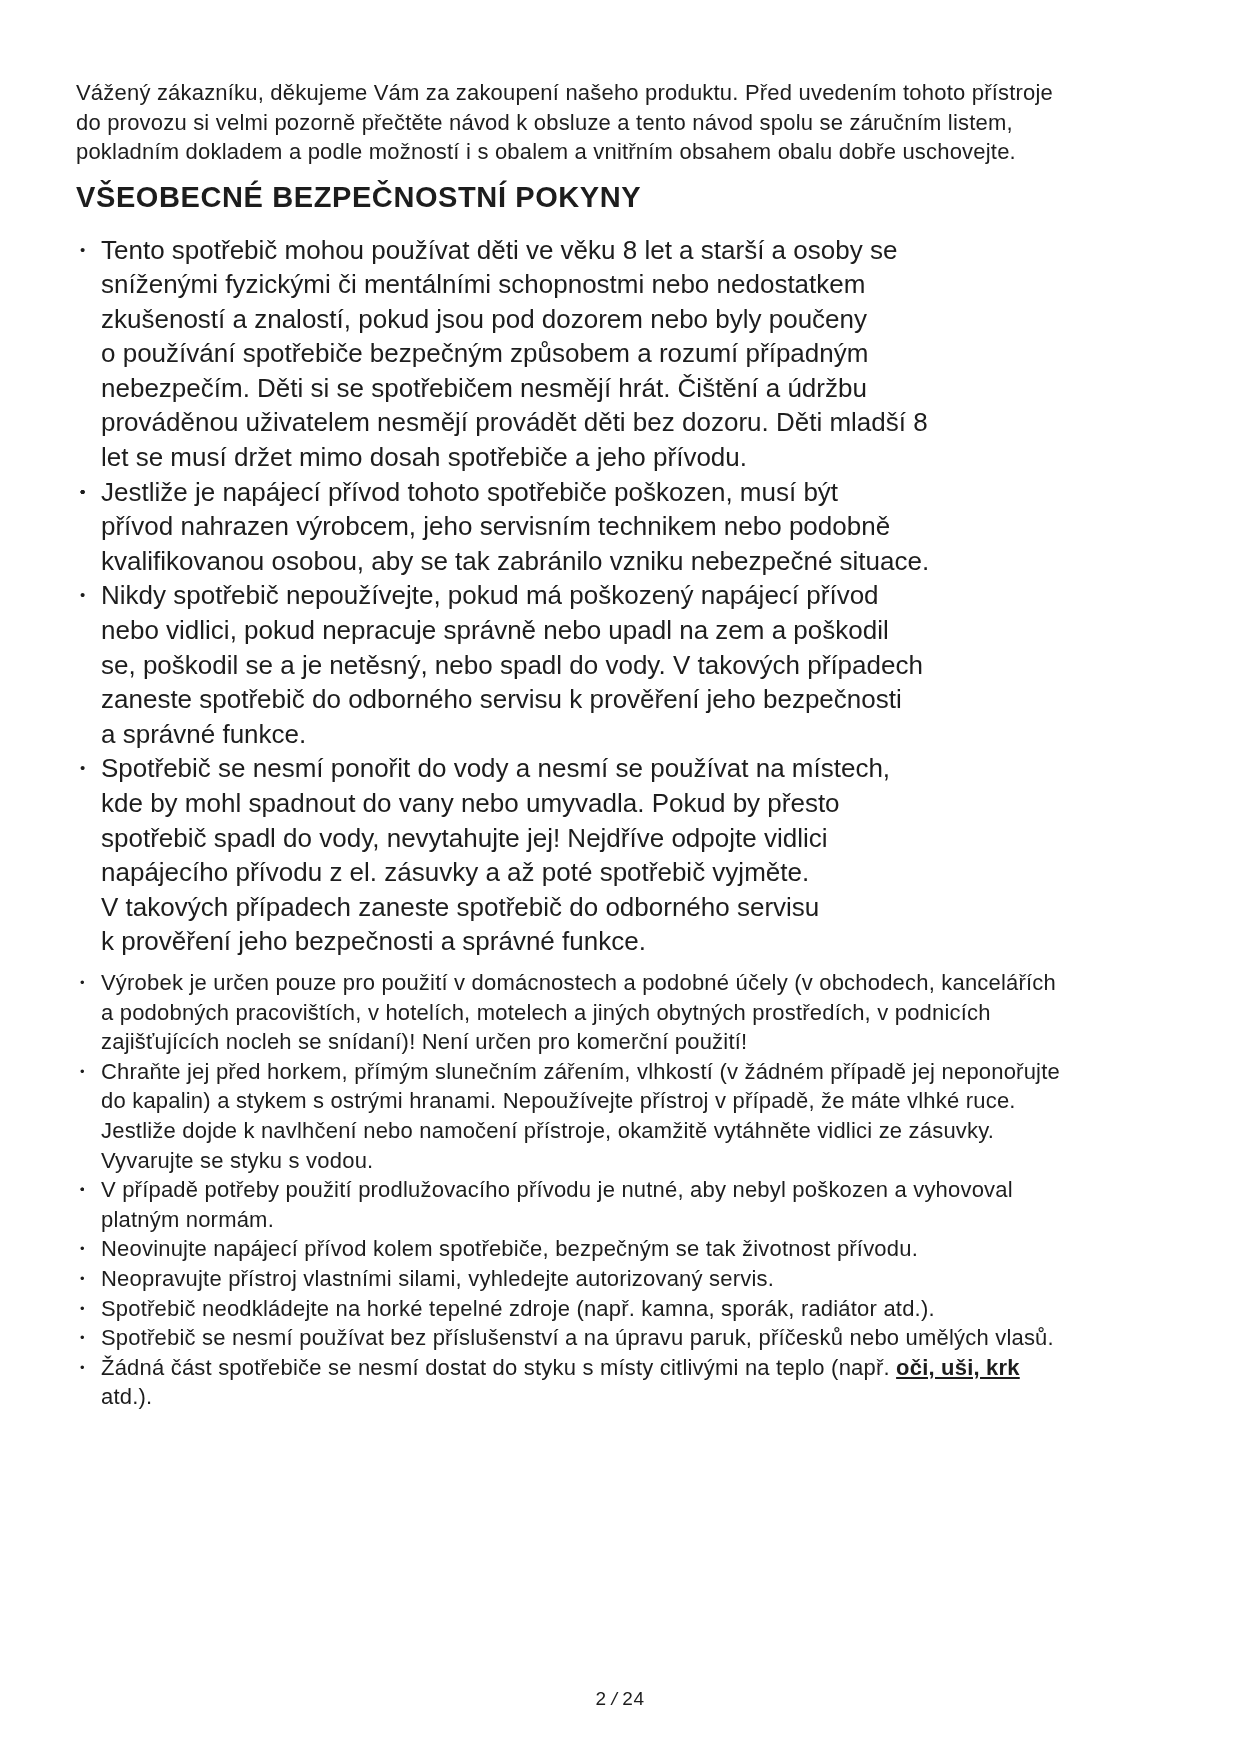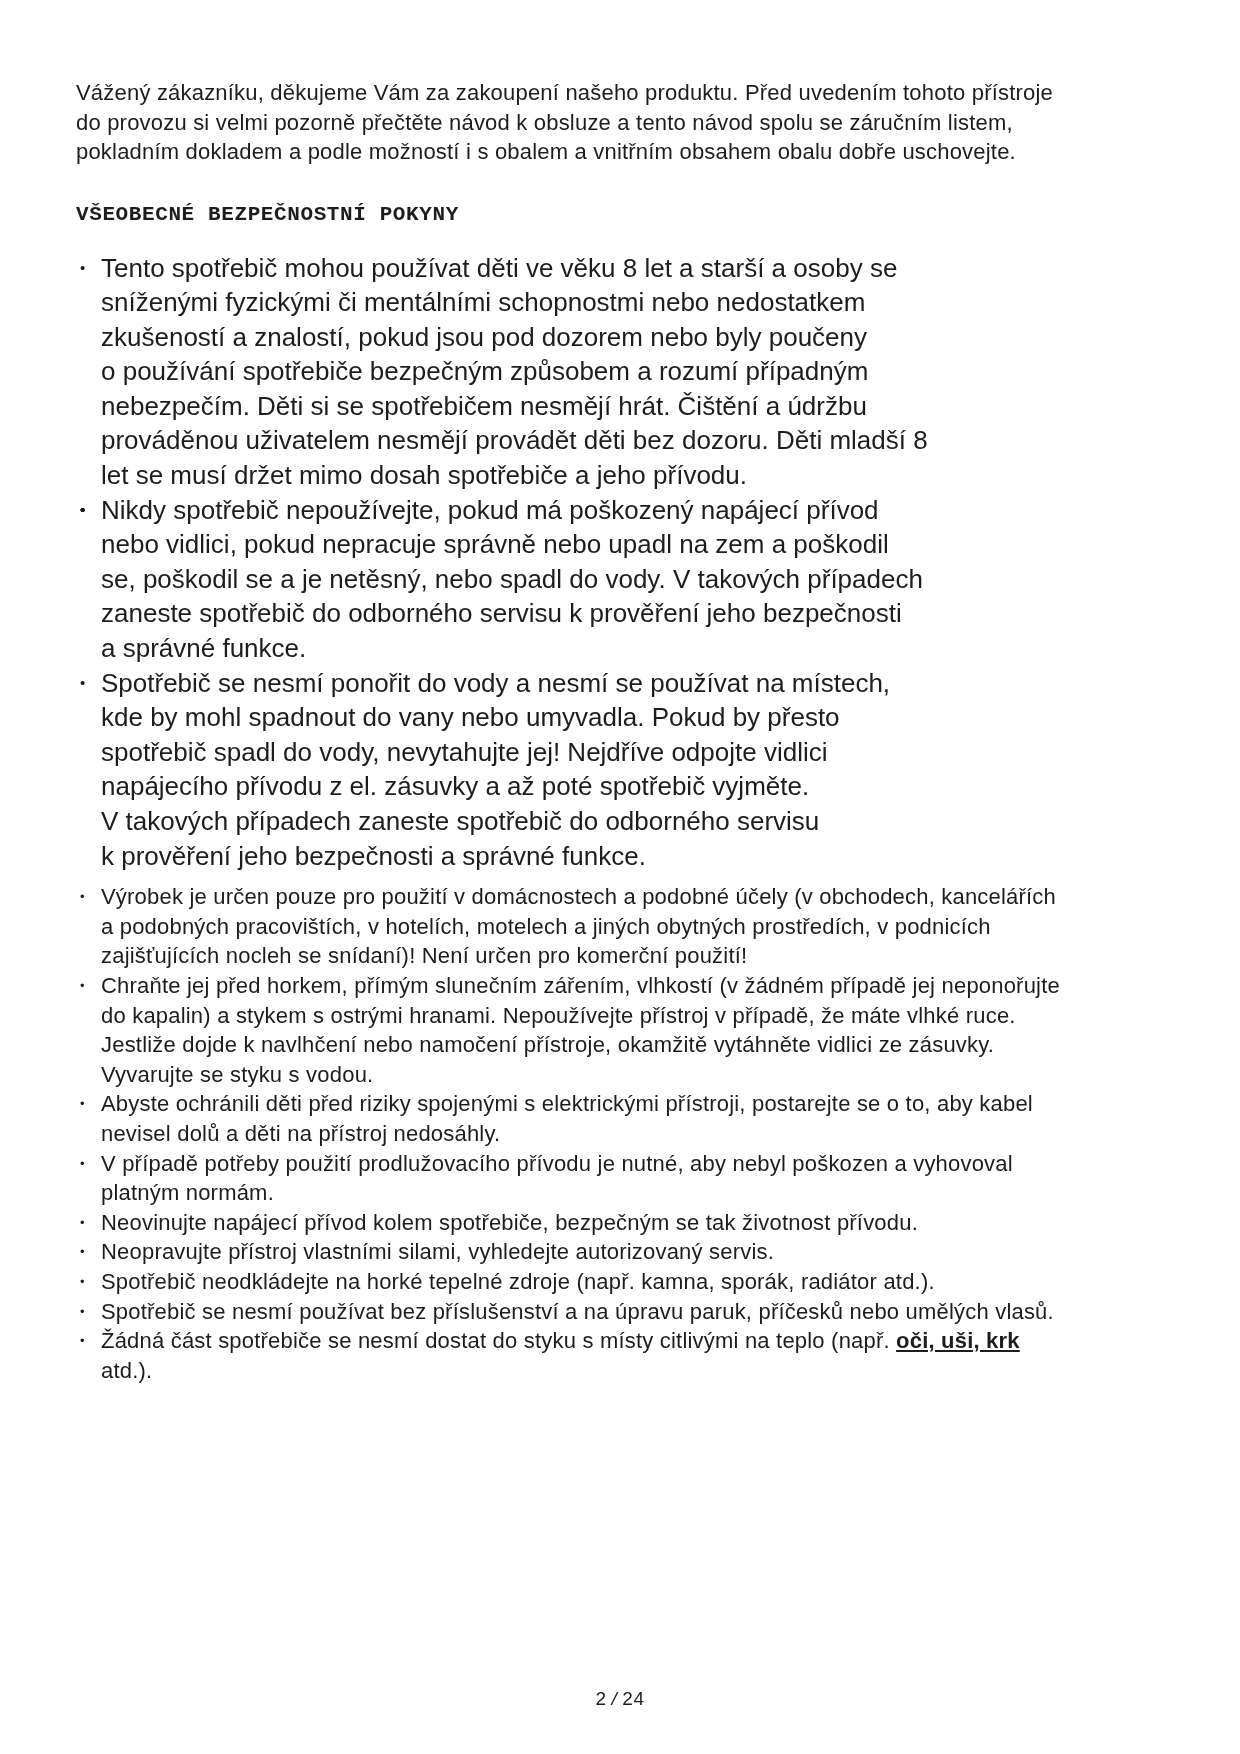--- a/index.html
+++ b/index.html
@@ -20,26 +20,25 @@
     overflow: hidden;
   }
   .intro {
     font-size: 22px;
     line-height: 29.5px;
     letter-spacing: 0.2px;
     white-space: pre;
     margin: 0;
   }
   .heading {
-    font-size: 21px;
+    font-size: 29px;
     font-weight: bold;
     line-height: 28px;
     letter-spacing: 0.6px;
-    margin: 34px 0 0 0;
-    font-family: Liberation Mono, monospace;
+    margin: 16px 0 0 0;
   }
   ul.bullet-list {
     list-style: none;
     margin: 0;
     padding: 0;
   }
   ul.bullet-list-large {
     margin-top: 22px;
     font-size: 26px;
     line-height: 34.6px;
@@ -106,20 +105,23 @@
 let se musí držet mimo dosah spotřebiče a jeho přívodu.</span>
     </li>
     <li>
       <span class="bullet-glyph">•</span>
     </li>
     <li>
       <span class="bullet-glyph">•</span>
     </li>
     <li>
       <span class="bullet-glyph">•</span>
+      <span class="bullet-text">Jestliže je napájecí přívod tohoto spotřebiče poškozen, musí být
+přívod nahrazen výrobcem, jeho servisním technikem nebo podobně
+kvalifikovanou osobou, aby se tak zabránilo vzniku nebezpečné situace.</span>
     </li>
     <li>
       <span class="bullet-glyph">•</span>
       <span class="bullet-text">Nikdy spotřebič nepoužívejte, pokud má poškozený napájecí přívod
 nebo vidlici, pokud nepracuje správně nebo upadl na zem a poškodil
 se, poškodil se a je netěsný, nebo spadl do vody. V takových případech
 zaneste spotřebič do odborného servisu k prověření jeho bezpečnosti
 a správné funkce.</span>
     </li>
     <li>
@@ -142,22 +144,20 @@
     </li>
     <li>
       <span class="bullet-glyph">•</span>
       <span class="bullet-text">Chraňte jej před horkem, přímým slunečním zářením, vlhkostí (v žádném případě jej neponořujte
 do kapalin) a stykem s ostrými hranami. Nepoužívejte přístroj v případě, že máte vlhké ruce.
 Jestliže dojde k navlhčení nebo namočení přístroje, okamžitě vytáhněte vidlici ze zásuvky.
 Vyvarujte se styku s vodou.</span>
     </li>
     <li>
       <span class="bullet-glyph">•</span>
-      <span class="bullet-text">Abyste ochránili děti před riziky spojenými s elektrickými přístroji, postarejte se o to, aby kabel
-nevisel dolů a děti na přístroj nedosáhly.</span>
     </li>
     <li>
       <span class="bullet-glyph">•</span>
       <span class="bullet-text">V případě potřeby použití prodlužovacího přívodu je nutné, aby nebyl poškozen a vyhovoval
 platným normám.</span>
     </li>
     <li>
       <span class="bullet-glyph">•</span>
       <span class="bullet-text">Neovinujte napájecí přívod kolem spotřebiče, bezpečným se tak životnost přívodu.</span>
     </li>

